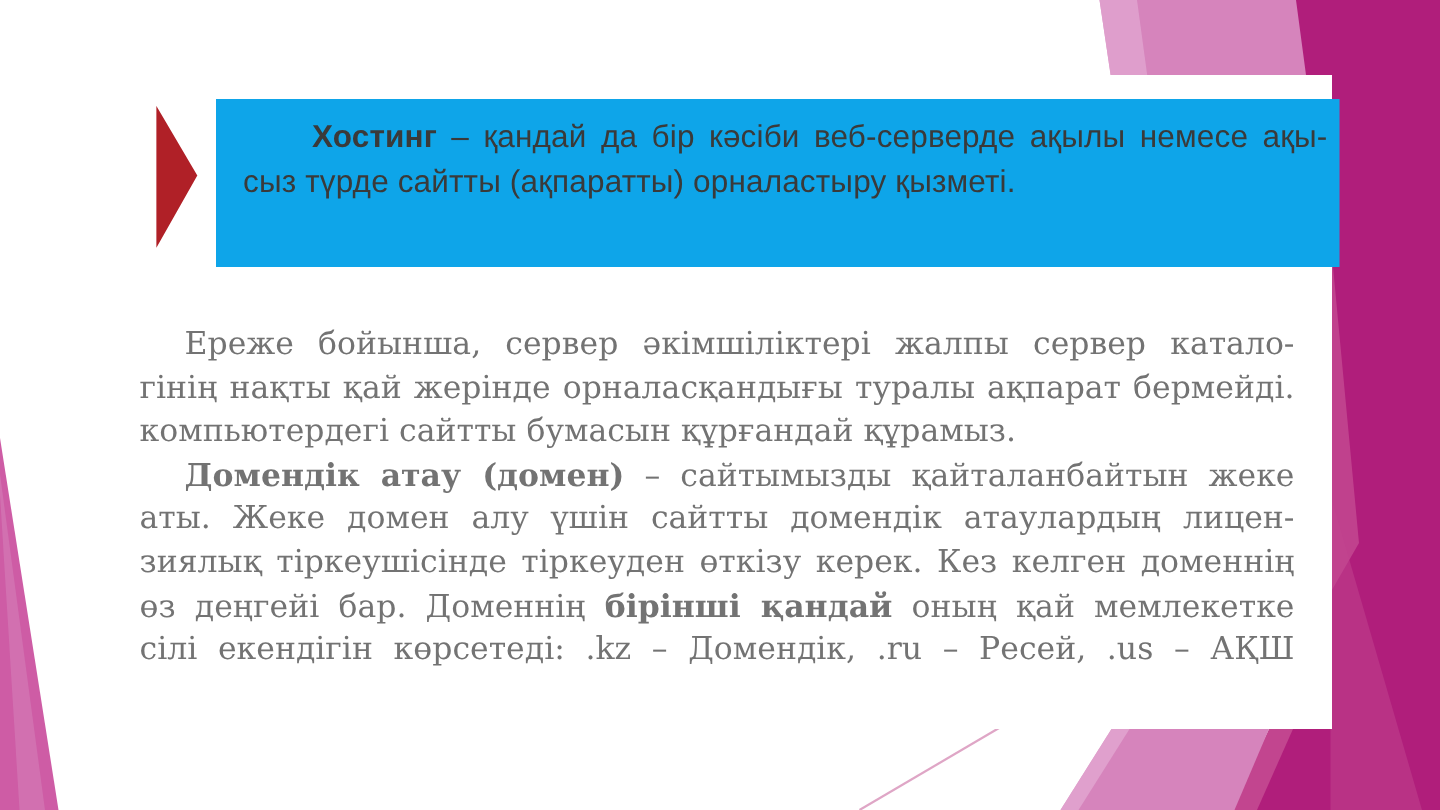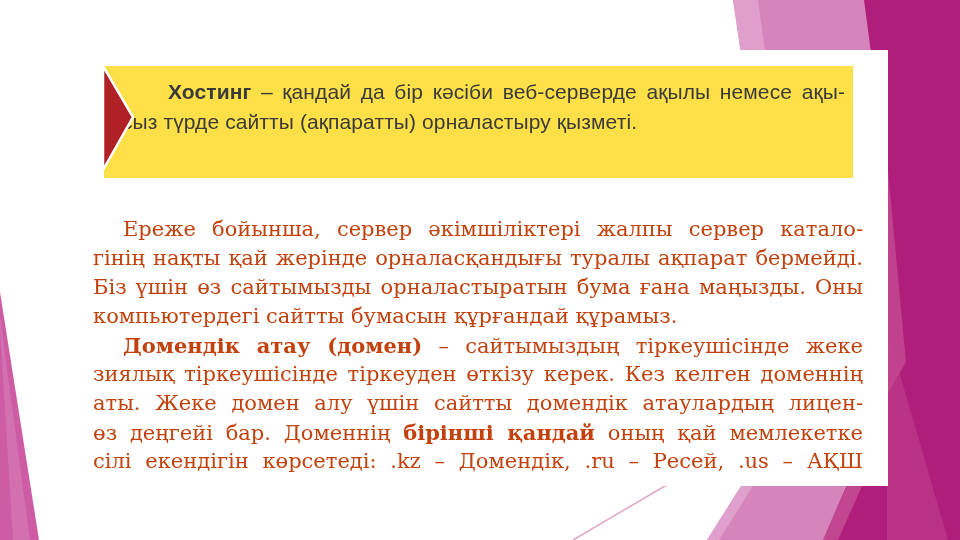--- a/index.html
+++ b/index.html
@@ -43,34 +43,33 @@
     <polygon points="846,486 862,486 838,540 820,540" fill="#c2458f"></polygon>
     <polygon points="741,486 846,486 823,540 707,540" fill="#d684bc"></polygon>
     <polygon opacity="0.8" points="741,486 753,486 719,540 707,540" fill="#e2a7d1"></polygon>
     <polygon points="0,292 39,540 0,540" fill="#ce5ca5"></polygon>
     <polygon opacity="0.5" points="0,316 30,540 13,540 0,330" fill="#d684bc"></polygon>
     <line x1="573" y1="540" x2="670" y2="483" stroke-width="1.5" stroke="#dfa6c6"></line>
   </svg>
 
   <div class="sheet"></div>
 
-  <div class="callout" style="background: #fde047; color: rgb(58, 58, 58);">
+  <div class="callout" style="background: #0ea5e9; color: rgb(58, 58, 58); margin-left: 40px;">
       <div class="tline fill indent"><span class="b">Хостинг</span><span> – қандай да бір кәсіби веб-серверде ақылы немесе ақы-</span></div>
       <div class="tline"><span>сыз түрде сайтты (ақпаратты) орналастыру қызметі.</span></div>
     </div>
 
   <svg class="arrow-svg" viewBox="0 0 36 110" aria-hidden="true">
     <polygon points="3,3 33,54 3,107" stroke="#ffffff" stroke-width="2.5" fill="#b02027"></polygon>
   </svg>
 
-  <div class="bodytext" style="color: #c2410c;">
+  <div class="bodytext" style="color: #737373;">
       <div class="tline fill indent"><span>Ереже бойынша, сервер әкімшіліктері жалпы сервер катало-</span></div>
       <div class="tline fill"><span>гінің нақты қай жерінде орналасқандығы туралы ақпарат бермейді.</span></div>
-      <div class="tline fill"><span>Біз үшін өз сайтымызды орналастыратын бума ғана маңызды. Оны</span></div>
       <div class="tline"><span>компьютердегі сайтты бумасын құрғандай құрамыз.</span></div>
-      <div class="tline fill indent"><span class="b">Домендік атау (домен)</span><span> – сайтымыздың тіркеушісінде жеке</span></div>
+      <div class="tline fill indent"><span class="b">Домендік атау (домен)</span><span> – сайтымызды қайталанбайтын жеке</span></div>
+      <div class="tline fill"><span>аты. Жеке домен алу үшін сайтты домендік атаулардың лицен-</span></div>
       <div class="tline fill"><span>зиялық тіркеушісінде тіркеуден өткізу керек. Кез келген доменнің</span></div>
-      <div class="tline fill"><span>аты. Жеке домен алу үшін сайтты домендік атаулардың лицен-</span></div>
       <div class="tline fill"><span>өз деңгейі бар. Доменнің </span><span class="b">бірінші қандай</span><span> оның қай мемлекетке тие-</span></div>
       <div class="tline fill"><span>сілі екендігін көрсетеді: .kz – Домендік, .ru – Ресей, .us – АҚШ</span></div>
     </div>
 
 </div>
 
 </body></html>

